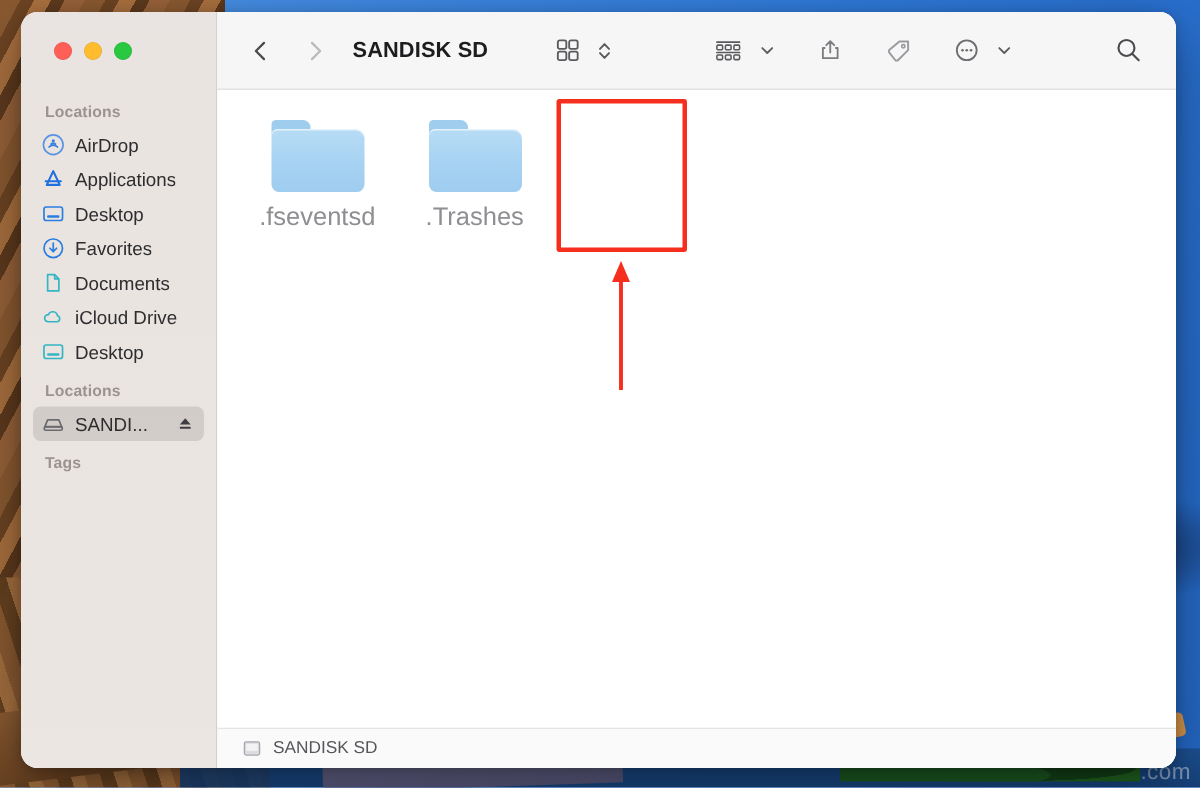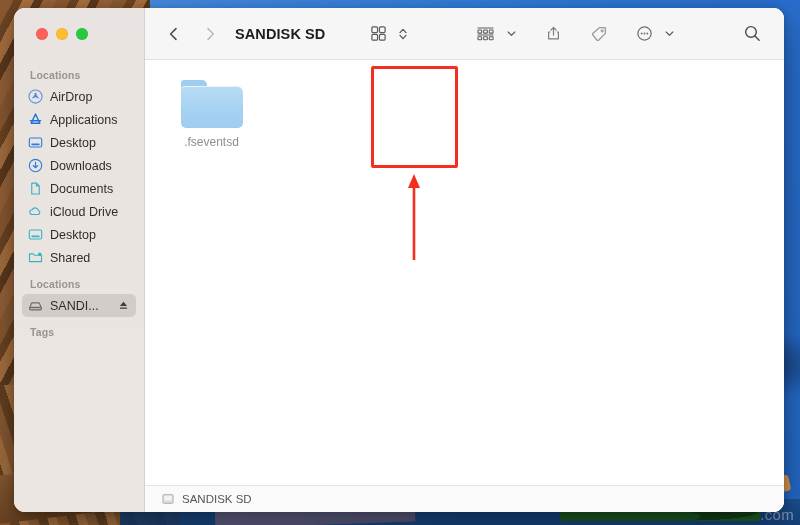--- a/index.html
+++ b/index.html
@@ -142,21 +142,21 @@
     position:absolute; left:0; top:0; width:26px; height:9px;
     background:#9fcdee; border-radius:3px 5px 0 0;
   }
   .folder .body {
     position:absolute; left:0; top:6px; width:62px; height:42px;
     background:linear-gradient(180deg,#b7dcf5 0%,#a6d2f2 55%,#9fcdf0 100%);
     border-radius:4px 6px 5px 5px;
     box-shadow:inset 0 1px 0 rgba(255,255,255,.65);
   }
   .fname {
-    margin-top:7px; font-size:12px; color:#8e8e93;
+    margin-top:7px; font-size:17px; color:#8e8e93;
     max-width:100px; text-align:left; white-space:nowrap;
     overflow:hidden; text-overflow:ellipsis;
   }
 
   
   .anno-box {
     position:absolute; left:226px; top:6px; width:87px; height:102px;
     border:3px solid #f52e1e; border-radius:2px; pointer-events:none;
   }
   .anno-arrow { position:absolute; left:262px; top:112px; width:14px; height:88px; pointer-events:none; }
@@ -232,21 +232,21 @@
           <span class="sb-label">Desktop</span>
         </div>
 
         <div class="sb-item">
           <span class="sb-ico">
             <svg width="15" height="15" viewBox="0 0 16 16">
                 <circle cx="8" cy="8" r="6.6" fill="none" stroke="#2a7de1" stroke-width="1.2"></circle>
                 <path d="M8 4.4v6m0 0l2.4-2.4M8 10.4L5.6 8" fill="none" stroke="#2a7de1" stroke-width="1.2" stroke-linecap="round" stroke-linejoin="round"></path>
               </svg>
           </span>
-          <span class="sb-label">Downloads</span>
+          <span class="sb-label">Favorites</span>
         </div>
 
 
         <div class="sb-item">
           <span class="sb-ico">
             <svg width="15" height="15" viewBox="0 0 16 16">
                 <path d="M4 2.2h5l3 3v8.6H4z" fill="none" stroke="#34b5c4" stroke-width="1.2" stroke-linejoin="round"></path>
                 <path d="M9 2.2v3h3" fill="none" stroke="#34b5c4" stroke-width="1.2" stroke-linejoin="round"></path>
               </svg>
           </span>
@@ -265,29 +265,20 @@
         <div class="sb-item">
           <span class="sb-ico">
             <svg width="15" height="15" viewBox="0 0 16 16">
                 <rect x="1.4" y="3.2" width="13.2" height="9.6" rx="1.6" fill="none" stroke="#34b5c4" stroke-width="1.2"></rect>
                 <rect x="3.6" y="9" width="8.8" height="1.8" rx=".7" fill="#34b5c4"></rect>
               </svg>
           </span>
           <span class="sb-label">Desktop</span>
         </div>
 
-        <div class="sb-item">
-          <span class="sb-ico">
-            <svg width="15" height="15" viewBox="0 0 16 16">
-                <path d="M1.6 12.4V4.1h4l1.3 1.5h7.5v6.8z" fill="none" stroke="#34b5c4" stroke-width="1.2" stroke-linejoin="round"></path>
-                <circle cx="12.6" cy="4.4" r="1.8" fill="#34b5c4"></circle>
-              </svg>
-          </span>
-          <span class="sb-label">Shared</span>
-        </div>
 
         <div class="sb-section">Locations</div>
 
         <div class="sb-item selected">
           <span class="sb-ico">
             <svg width="15" height="15" viewBox="0 0 16 16">
                 <path d="M2 10.2l2-5h8l2 5z" fill="none" stroke="#6b6b70" stroke-width="1.2" stroke-linejoin="round"></path>
                 <rect x="1.6" y="10" width="12.8" height="2.6" rx="1.2" fill="none" stroke="#6b6b70" stroke-width="1.2"></rect>
               </svg>
           </span>
@@ -409,20 +400,27 @@
 
           <div class="cell">
             <div class="folder">
               <div class="tab"></div>
                 <div class="body"></div>
             </div>
             <div class="fname">.fseventsd</div>
           </div>
 
 
+          <div class="cell">
+            <div class="folder">
+              <div class="tab"></div>
+                <div class="body"></div>
+            </div>
+            <div class="fname">.Trashes</div>
+          </div>
 
         </div>
 
         <div class="anno-box"></div>
         <div class="anno-arrow">
           <svg width="14" height="88" viewBox="0 0 14 88">
             <path d="M7 88V14" stroke="#f52e1e" stroke-width="2.6" stroke-linecap="round"></path>
             <path d="M7 2L13 16H1z" fill="#f52e1e"></path>
           </svg>
         </div>

